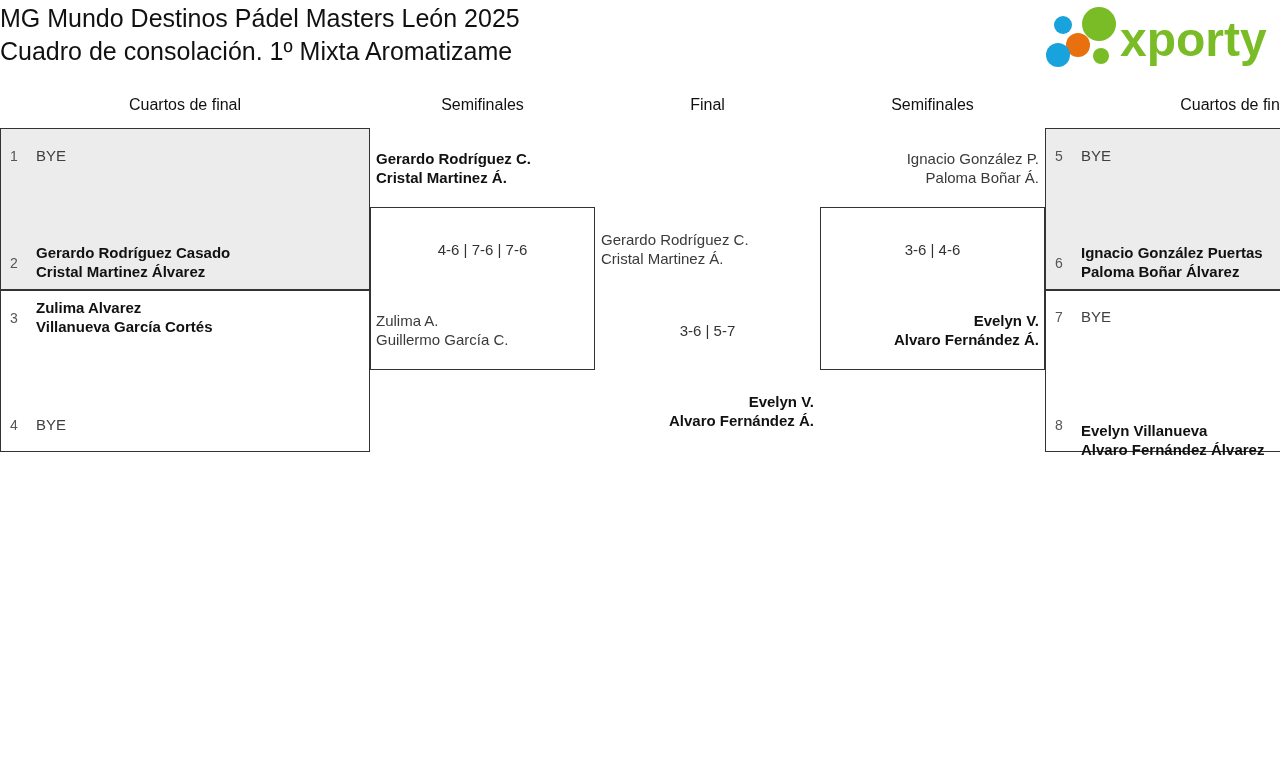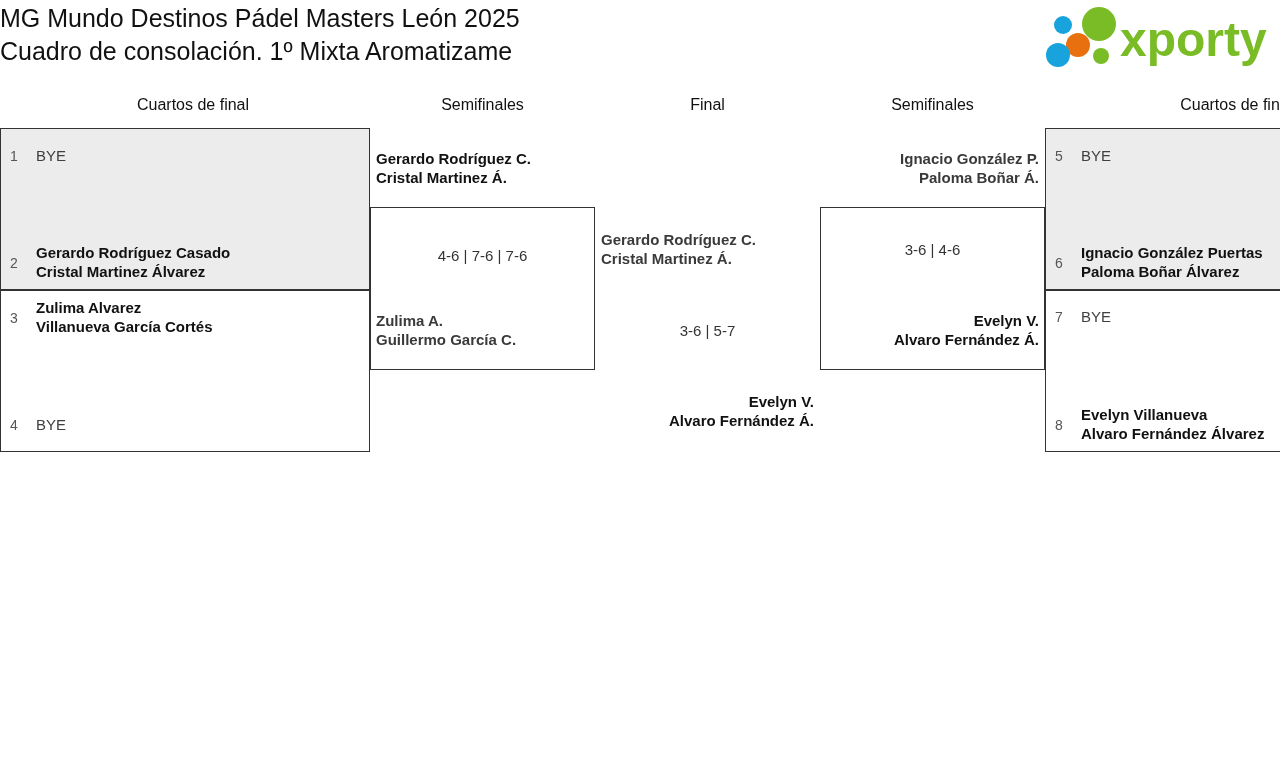--- a/index.html
+++ b/index.html
@@ -45,21 +45,21 @@
   .round-head {
     position: absolute;
     top: 96px;
     font-size: 16px;
     font-weight: 400;
     color: #111111;
     text-align: center;
     white-space: nowrap;
     overflow: hidden;
   }
-  .rh-qf-left  { left: 8px;    width: 370px; }
+  .rh-qf-left  { left: 0px;    width: 370px; }
   .rh-sf-left  { left: 370px;  width: 225px; }
   .rh-final    { left: 595px;  width: 225px; }
   .rh-sf-right { left: 820px;  width: 225px; }
   .rh-qf-right { left: 1045px; width: 370px; text-align: center; }
 
   
   .box {
     position: absolute;
     border: 1px solid #333333;
     box-sizing: border-box;
@@ -91,21 +91,21 @@
     position: absolute;
     font-size: 14px;
     color: #555555;
     font-weight: 400;
     top: 50%;
     transform: translateY(-50%);
   }
   .team .names { display: block; }
   .team .nm { display: block; }
   .team.winner .nm { font-weight: 700; color: #111111; }
-  .team.loser  .nm { font-weight: 700; color: #3a3a3a; }
+  .team.loser  .nm { font-weight: 400; color: #3a3a3a; }
   .team.bye .names { color: #404040; font-weight: 400; }
 
   .team.align-left  { text-align: left; }
   .team.align-right { text-align: right; }
 
   
   .team.align-left .seed  { left: 0px; }
 
   
   .score {
@@ -181,21 +181,21 @@
 
 <div class="box sf-l"></div>
 
 <div class="team align-left winner" style="left:376px; top:149px; width:215px; height:40px;">
   <span class="names">
     <span class="nm">Gerardo Rodríguez C.</span>
     <span class="nm">Cristal Martinez Á.</span>
   </span>
 </div>
 
-<div class="score" style="left:370px; top:247px; width:225px;text-align:center;">4-6 | 7-6 | 7-6</div>
+<div class="score" style="left:370px; top:241px; width:225px;text-align:center;">4-6 | 7-6 | 7-6</div>
 
 <div class="team align-left loser" style="left:376px; top:311px; width:215px; height:40px;">
   <span class="names">
     <span class="nm">Zulima A.</span>
     <span class="nm">Guillermo García C.</span>
   </span>
 </div>
 
 <div class="team align-left loser" style="left:601px; top:230px; width:215px; height:40px;">
   <span class="names">
@@ -251,17 +251,17 @@
 
 <div class="team align-left bye" style="left:1055px; top:307px; width:225px; height:20px;">
   <span class="seed">7</span>
   <span class="names" style="padding-left:26px;">
     <span class="nm">BYE</span>
   </span>
 </div>
 
 <div class="team align-left winner" style="left:1055px; top:405px; width:225px; height:40px;">
   <span class="seed">8</span>
-  <span class="names" style="padding-left:26px;">
+  <span class="names" style="padding-left:26px;margin-top:16px;">
     <span class="nm">Evelyn Villanueva</span>
     <span class="nm">Alvaro Fernández Álvarez</span>
   </span>
 </div>
 
 </body></html>

